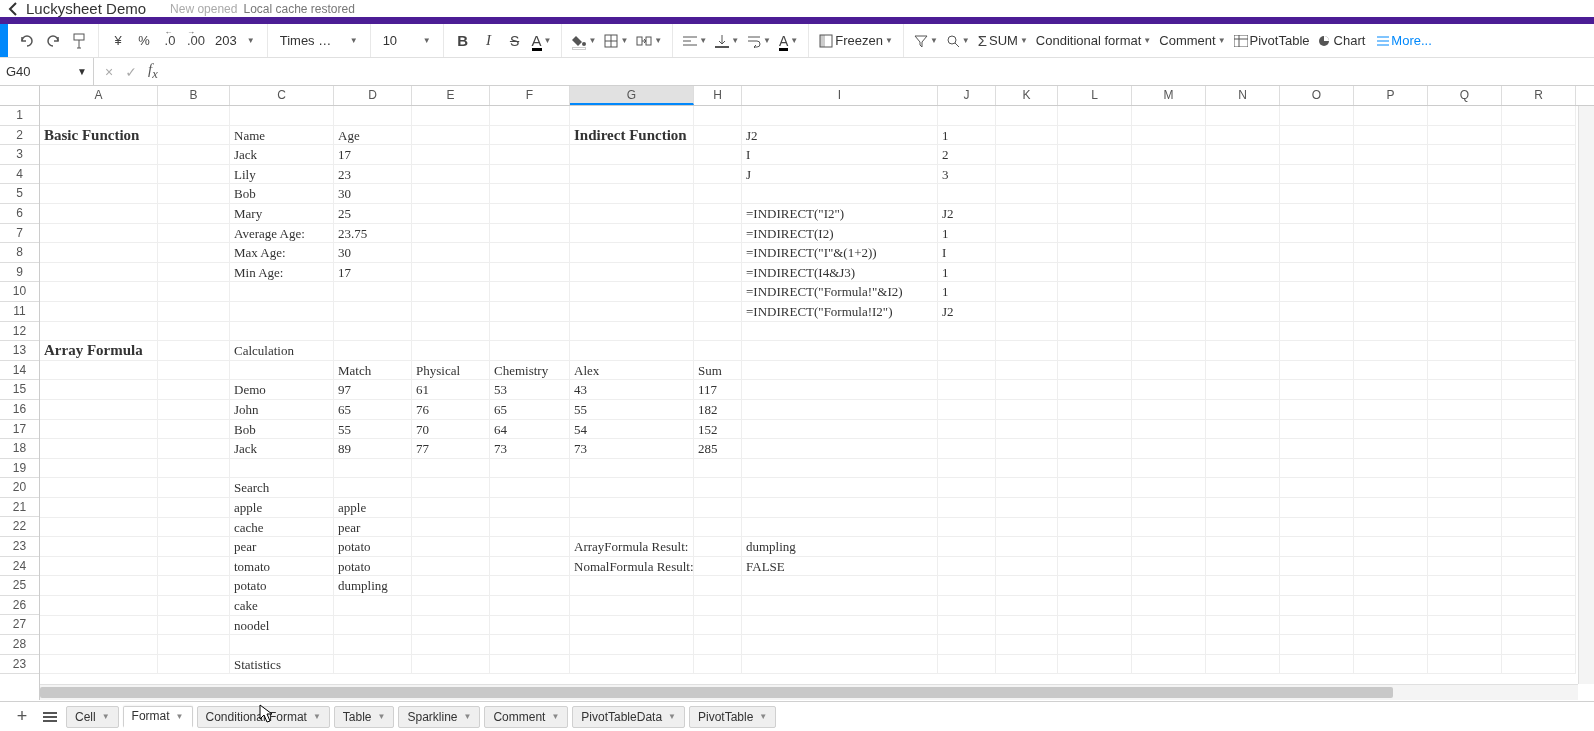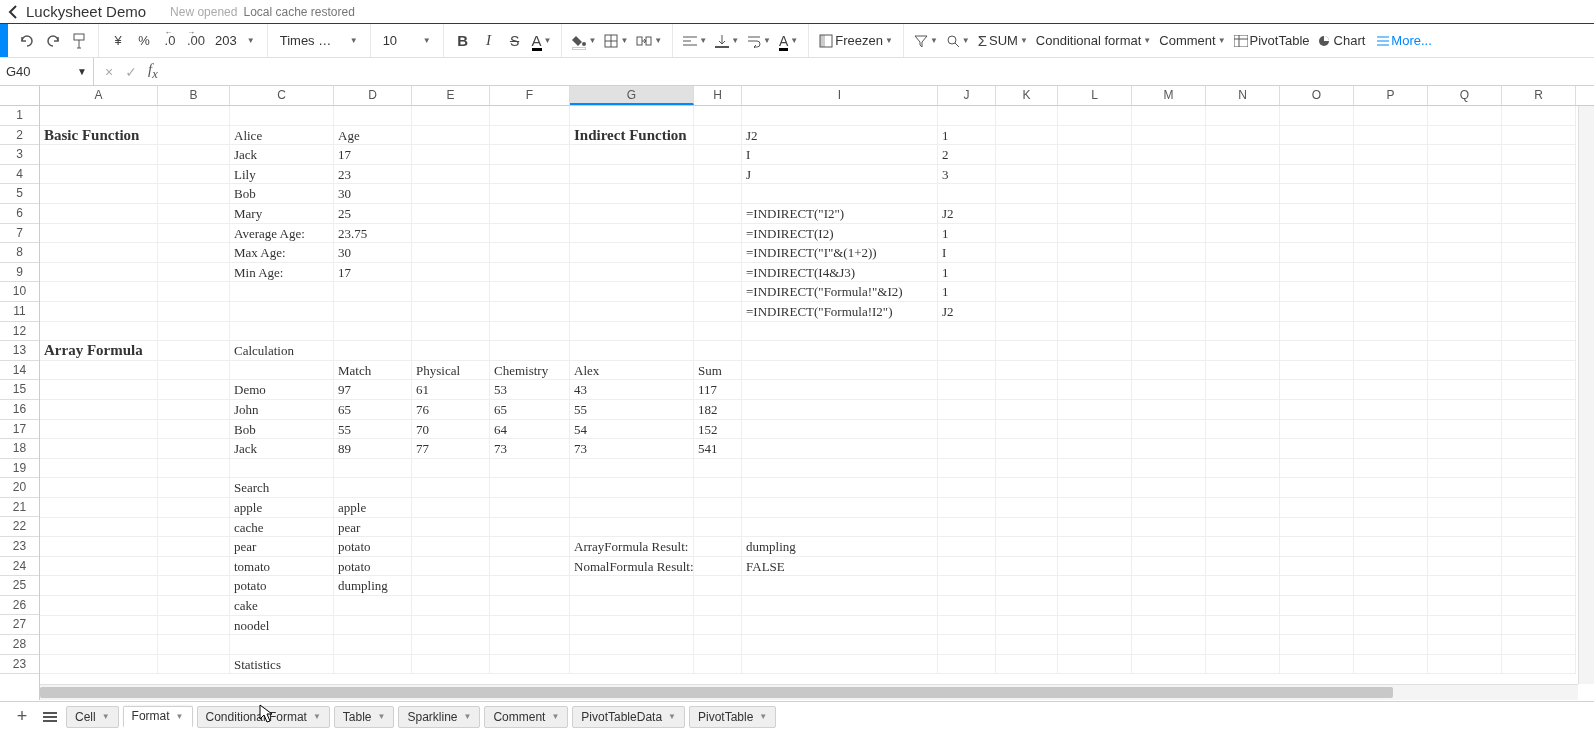--- a/index.html
+++ b/index.html
@@ -1,19 +1,19 @@
 <!DOCTYPE html>
 <html><head>
 <meta charset="utf-8">
 <style>
   * { box-sizing: border-box; margin: 0; padding: 0; }
   body { font-family: Arial, sans-serif; font-size: 13px; color: #333; background: #fff; overflow: hidden; width: 1594px; height: 731px; position: relative; }
   
   
-  .header { display: flex; align-items: center; height: 24px; padding: 2px 8px; border-bottom: 1px solid #4c1d95; }
+  .header { display: flex; align-items: center; height: 24px; padding: 2px 8px; border-bottom: 7px solid #4c1d95; }
   .back-arrow { font-size: 16px; color: #333; margin-right: 8px; cursor: pointer; }
   .doc-title { font-size: 15px; color: #333; margin-right: 24px; }
   .header-msg { font-size: 12px; color: #aaa; }
   .header-msg2 { font-size: 12px; color: #777; margin-left: 6px; }
   
   
   .toolbar { display: flex; align-items: center; height: 34px; border-bottom: 1px solid #e0e0e0; padding: 0 0; }
   .blue-strip { width: 8px; height: 100%; background: #0188fb; }
   .tb-group { display: flex; align-items: center; height: 100%; padding: 0 6px; border-right: 1px solid #e8e8e8; }
   .tb-btn { display: inline-flex; align-items: center; justify-content: center; min-width: 26px; height: 26px; padding: 0 4px; cursor: pointer; color: #444; font-size: 13px; }
@@ -849,21 +849,21 @@
         <div class="cell" style="left: 898px; top: 548.8px; width: 58px;"></div>
         <div class="cell" style="left: 956px; top: 548.8px; width: 62px;"></div>
         <div class="cell" style="left: 1018px; top: 548.8px; width: 74px;"></div>
         <div class="cell" style="left: 1092px; top: 548.8px; width: 74px;"></div>
         <div class="cell" style="left: 1166px; top: 548.8px; width: 74px;"></div>
         <div class="cell" style="left: 1240px; top: 548.8px; width: 74px;"></div>
         <div class="cell" style="left: 1314px; top: 548.8px; width: 74px;"></div>
         <div class="cell" style="left: 1388px; top: 548.8px; width: 74px;"></div>
         <div class="cell" style="left: 1462px; top: 548.8px; width: 74px;"></div>
         <div class="cell bold" style="left: 0px; top: 19.6px; width: 118px; z-index: 3; background: rgb(255, 255, 255); overflow: visible;">Basic Function</div>
-        <div class="cell" style="left: 190px; top: 19.6px; width: 104px; z-index: 3; background: rgb(255, 255, 255); overflow: visible;">Alice</div>
+        <div class="cell" style="left: 190px; top: 19.6px; width: 104px; z-index: 3; background: rgb(255, 255, 255); overflow: visible;">Name</div>
         <div class="cell" style="left: 294px; top: 19.6px; width: 78px; z-index: 3; background: rgb(255, 255, 255); overflow: visible;">Age</div>
         <div class="cell bold" style="left: 530px; top: 19.6px; width: 124px; z-index: 3; background: rgb(255, 255, 255); overflow: visible;">Indirect Function</div>
         <div class="cell" style="left: 702px; top: 19.6px; width: 196px; z-index: 3; background: rgb(255, 255, 255); overflow: visible;">J2</div>
         <div class="cell" style="left: 898px; top: 19.6px; width: 58px; z-index: 3; background: rgb(255, 255, 255); overflow: visible;">1</div>
         <div class="cell" style="left: 190px; top: 39.2px; width: 104px; z-index: 3; background: rgb(255, 255, 255); overflow: visible;">Jack</div>
         <div class="cell" style="left: 294px; top: 39.2px; width: 78px; z-index: 3; background: rgb(255, 255, 255); overflow: visible;">17</div>
         <div class="cell" style="left: 702px; top: 39.2px; width: 196px; z-index: 3; background: rgb(255, 255, 255); overflow: visible;">I</div>
         <div class="cell" style="left: 898px; top: 39.2px; width: 58px; z-index: 3; background: rgb(255, 255, 255); overflow: visible;">2</div>
         <div class="cell" style="left: 190px; top: 58.8px; width: 104px; z-index: 3; background: rgb(255, 255, 255); overflow: visible;">Lily</div>
         <div class="cell" style="left: 294px; top: 58.8px; width: 78px; z-index: 3; background: rgb(255, 255, 255); overflow: visible;">23</div>
@@ -914,21 +914,21 @@
         <div class="cell" style="left: 294px; top: 313.6px; width: 78px; z-index: 3; background: rgb(255, 255, 255); overflow: visible;">55</div>
         <div class="cell" style="left: 372px; top: 313.6px; width: 78px; z-index: 3; background: rgb(255, 255, 255); overflow: visible;">70</div>
         <div class="cell" style="left: 450px; top: 313.6px; width: 80px; z-index: 3; background: rgb(255, 255, 255); overflow: visible;">64</div>
         <div class="cell" style="left: 530px; top: 313.6px; width: 124px; z-index: 3; background: rgb(255, 255, 255); overflow: visible;">54</div>
         <div class="cell" style="left: 654px; top: 313.6px; width: 48px; z-index: 3; background: rgb(255, 255, 255); overflow: visible;">152</div>
         <div class="cell" style="left: 190px; top: 333.2px; width: 104px; z-index: 3; background: rgb(255, 255, 255); overflow: visible;">Jack</div>
         <div class="cell" style="left: 294px; top: 333.2px; width: 78px; z-index: 3; background: rgb(255, 255, 255); overflow: visible;">89</div>
         <div class="cell" style="left: 372px; top: 333.2px; width: 78px; z-index: 3; background: rgb(255, 255, 255); overflow: visible;">77</div>
         <div class="cell" style="left: 450px; top: 333.2px; width: 80px; z-index: 3; background: rgb(255, 255, 255); overflow: visible;">73</div>
         <div class="cell" style="left: 530px; top: 333.2px; width: 124px; z-index: 3; background: rgb(255, 255, 255); overflow: visible;">73</div>
-        <div class="cell" style="left: 654px; top: 333.2px; width: 48px; z-index: 3; background: rgb(255, 255, 255); overflow: visible;">541</div>
+        <div class="cell" style="left: 654px; top: 333.2px; width: 48px; z-index: 3; background: rgb(255, 255, 255); overflow: visible;">285</div>
         <div class="cell" style="left: 190px; top: 372.4px; width: 104px; z-index: 3; background: rgb(255, 255, 255); overflow: visible;">Search</div>
         <div class="cell" style="left: 190px; top: 392px; width: 104px; z-index: 3; background: rgb(255, 255, 255); overflow: visible;">apple</div>
         <div class="cell" style="left: 294px; top: 392px; width: 78px; z-index: 3; background: rgb(255, 255, 255); overflow: visible;">apple</div>
         <div class="cell" style="left: 190px; top: 411.6px; width: 104px; z-index: 3; background: rgb(255, 255, 255); overflow: visible;">cache</div>
         <div class="cell" style="left: 294px; top: 411.6px; width: 78px; z-index: 3; background: rgb(255, 255, 255); overflow: visible;">pear</div>
         <div class="cell" style="left: 190px; top: 431.2px; width: 104px; z-index: 3; background: rgb(255, 255, 255); overflow: visible;">pear</div>
         <div class="cell" style="left: 294px; top: 431.2px; width: 78px; z-index: 3; background: rgb(255, 255, 255); overflow: visible;">potato</div>
         <div class="cell" style="left: 530px; top: 431.2px; width: 124px; z-index: 3; background: rgb(255, 255, 255); overflow: visible;">ArrayFormula Result:</div>
         <div class="cell" style="left: 702px; top: 431.2px; width: 196px; z-index: 3; background: rgb(255, 255, 255); overflow: visible;">dumpling</div>
         <div class="cell" style="left: 190px; top: 450.8px; width: 104px; z-index: 3; background: rgb(255, 255, 255); overflow: visible;">tomato</div>

